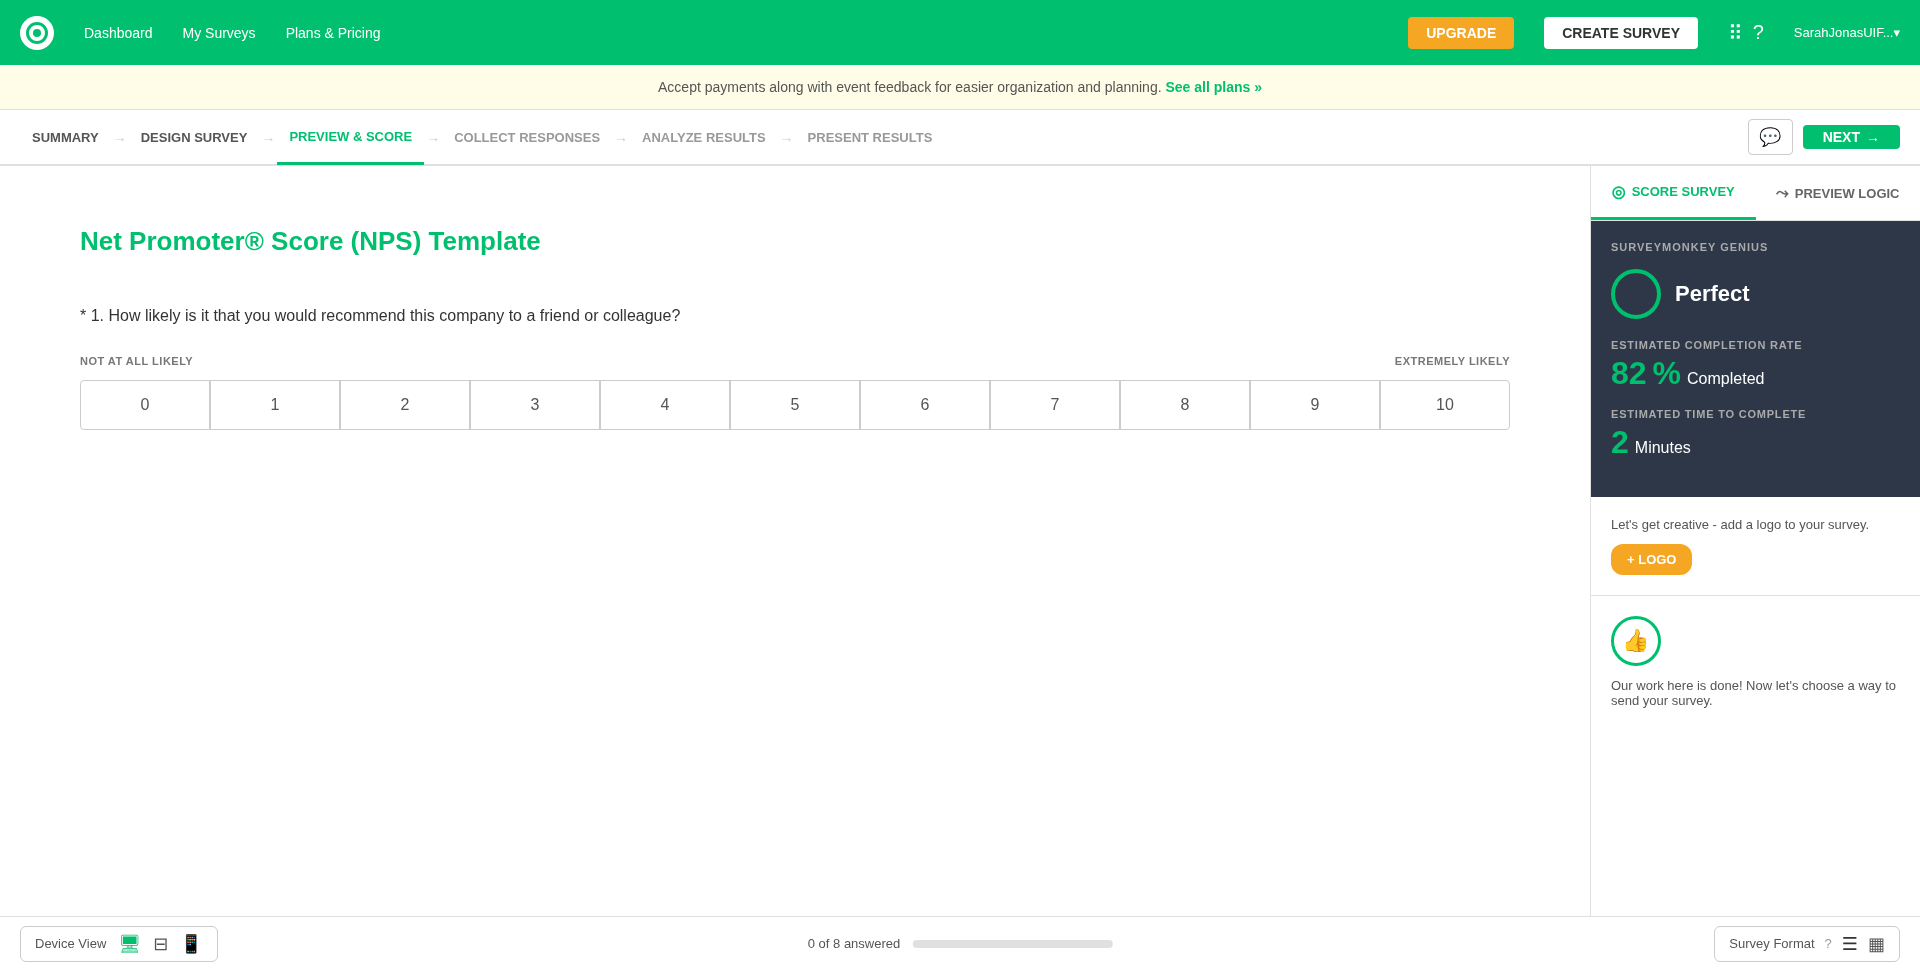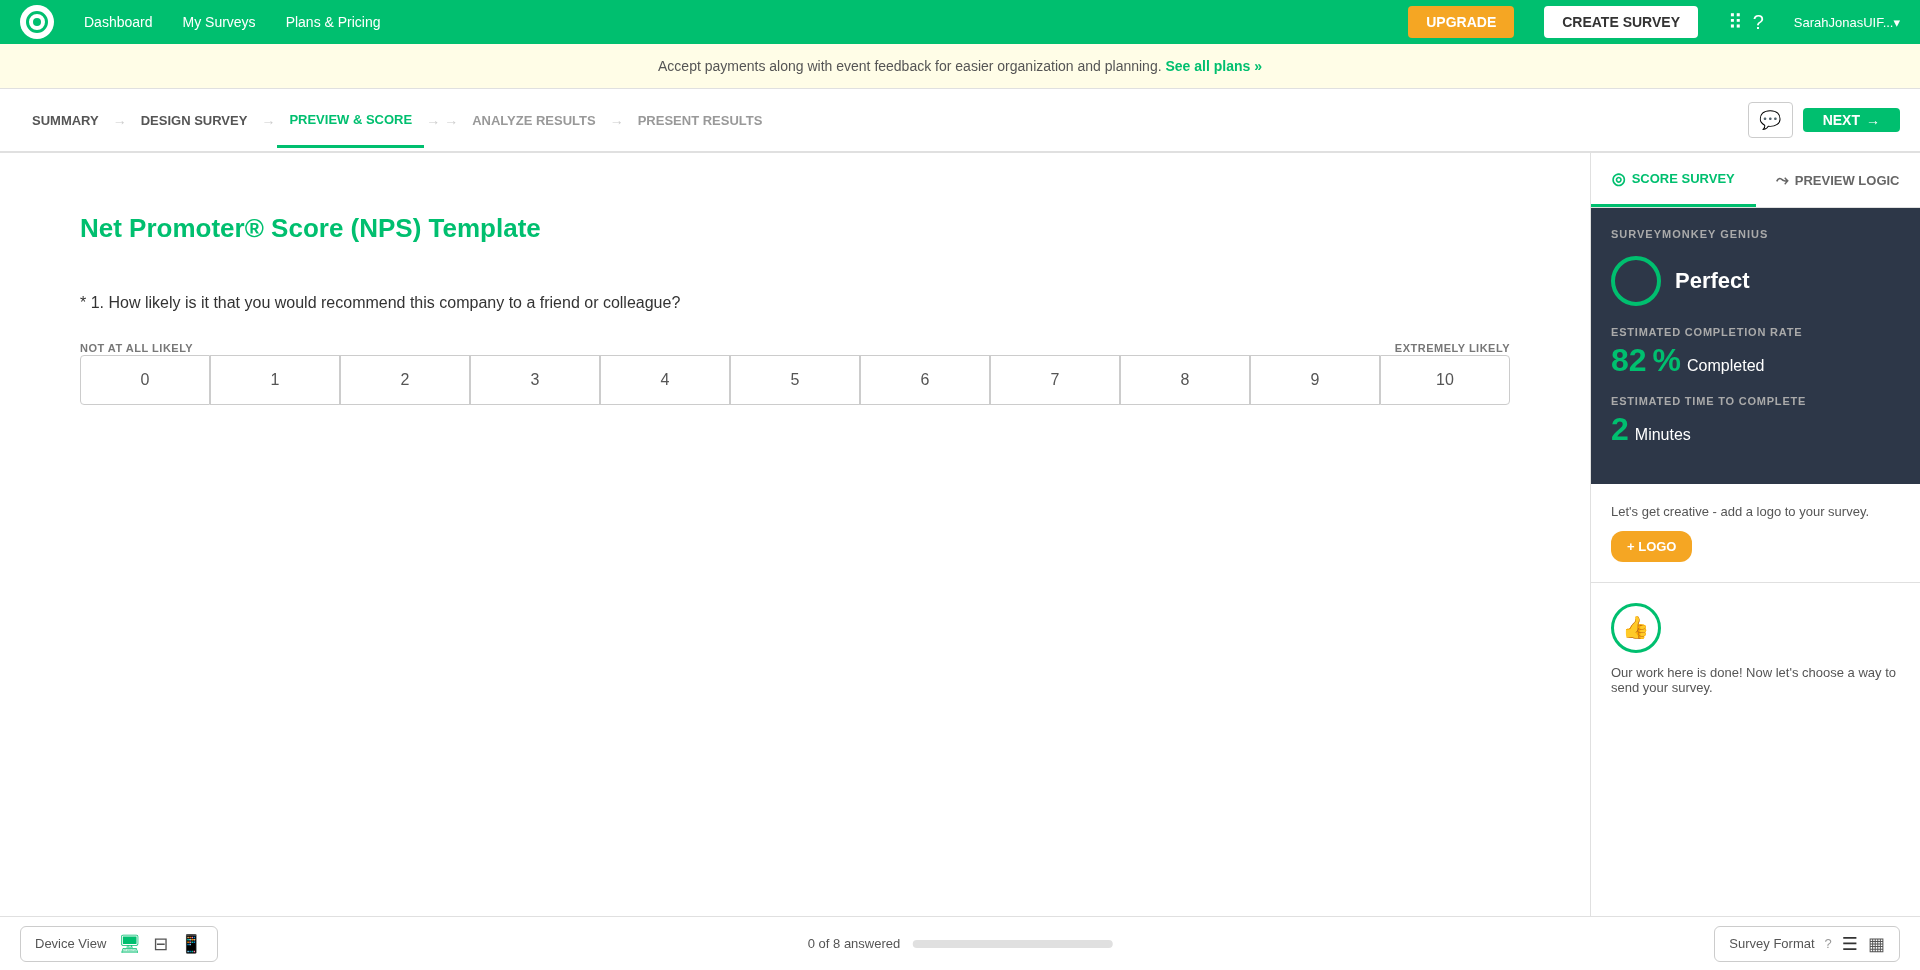--- a/index.html
+++ b/index.html
@@ -3,21 +3,21 @@
   <meta charset="utf-8">
   <style>
     * { margin: 0; padding: 0; box-sizing: border-box; }
     body { font-family: -apple-system, BlinkMacSystemFont, 'Segoe UI', sans-serif; font-size: 14px; background: #f5f5f5; overflow-x: hidden; }
 
     
     .top-nav {
       background: #00bf6f;
       display: flex;
       align-items: center;
-      height: 44px;
+      height: 65px;
       padding: 14px 20px;
       gap: 30px;
     }
     .logo-area { display: flex; align-items: center; gap: 10px; }
     .logo-circle {
       width: 34px; height: 34px;
       background: white;
       border-radius: 50%;
       display: flex; align-items: center; justify-content: center;
     }
@@ -77,21 +77,21 @@
       border-bottom: 1px solid #e0e0e0;
     }
     .promo-banner a { color: #00bf6f; font-weight: 600; text-decoration: none; }
 
     
     .workflow-bar {
       background: white;
       display: flex;
       align-items: center;
       padding: 0 20px;
-      height: 64px;
+      height: 56px;
       border-bottom: 2px solid #e0e0e0;
       position: relative;
     }
     .workflow-steps { display: flex; align-items: center; gap: 0; flex: 1; }
     .workflow-step {
       display: flex;
       align-items: center;
       gap: 8px;
       padding: 18px 12px;
       font-size: 13px;
@@ -148,21 +148,21 @@
       margin-bottom: 30px;
     }
     .question-text .required { color: #333; }
     .nps-labels {
       display: flex;
       justify-content: space-between;
       font-size: 11px;
       color: #777;
       font-weight: 600;
       letter-spacing: 0.5px;
-      margin-bottom: 1px;
+      margin-bottom: 13px;
     }
     .nps-scale {
       display: flex;
     }
     .nps-cell {
       flex: 1;
       border: 1px solid #ccc;
       height: 50px;
       display: flex;
       align-items: center;
@@ -403,20 +403,23 @@
     </div>
     <span class="workflow-arrow">→</span>
     <div class="workflow-step done">
       <span>DESIGN SURVEY</span>
     </div>
     <span class="workflow-arrow">→</span>
     <div class="workflow-step active">
       <span>PREVIEW &amp; SCORE</span>
     </div>
     <span class="workflow-arrow">→</span>
+    <div class="workflow-step">
+      <span>COLLECT RESPONSES</span>
+    </div>
     <span class="workflow-arrow">→</span>
     <div class="workflow-step">
       <span>ANALYZE RESULTS</span>
     </div>
     <span class="workflow-arrow">→</span>
     <div class="workflow-step">
       <span>PRESENT RESULTS</span>
     </div>
   </div>
   <div class="workflow-right">

